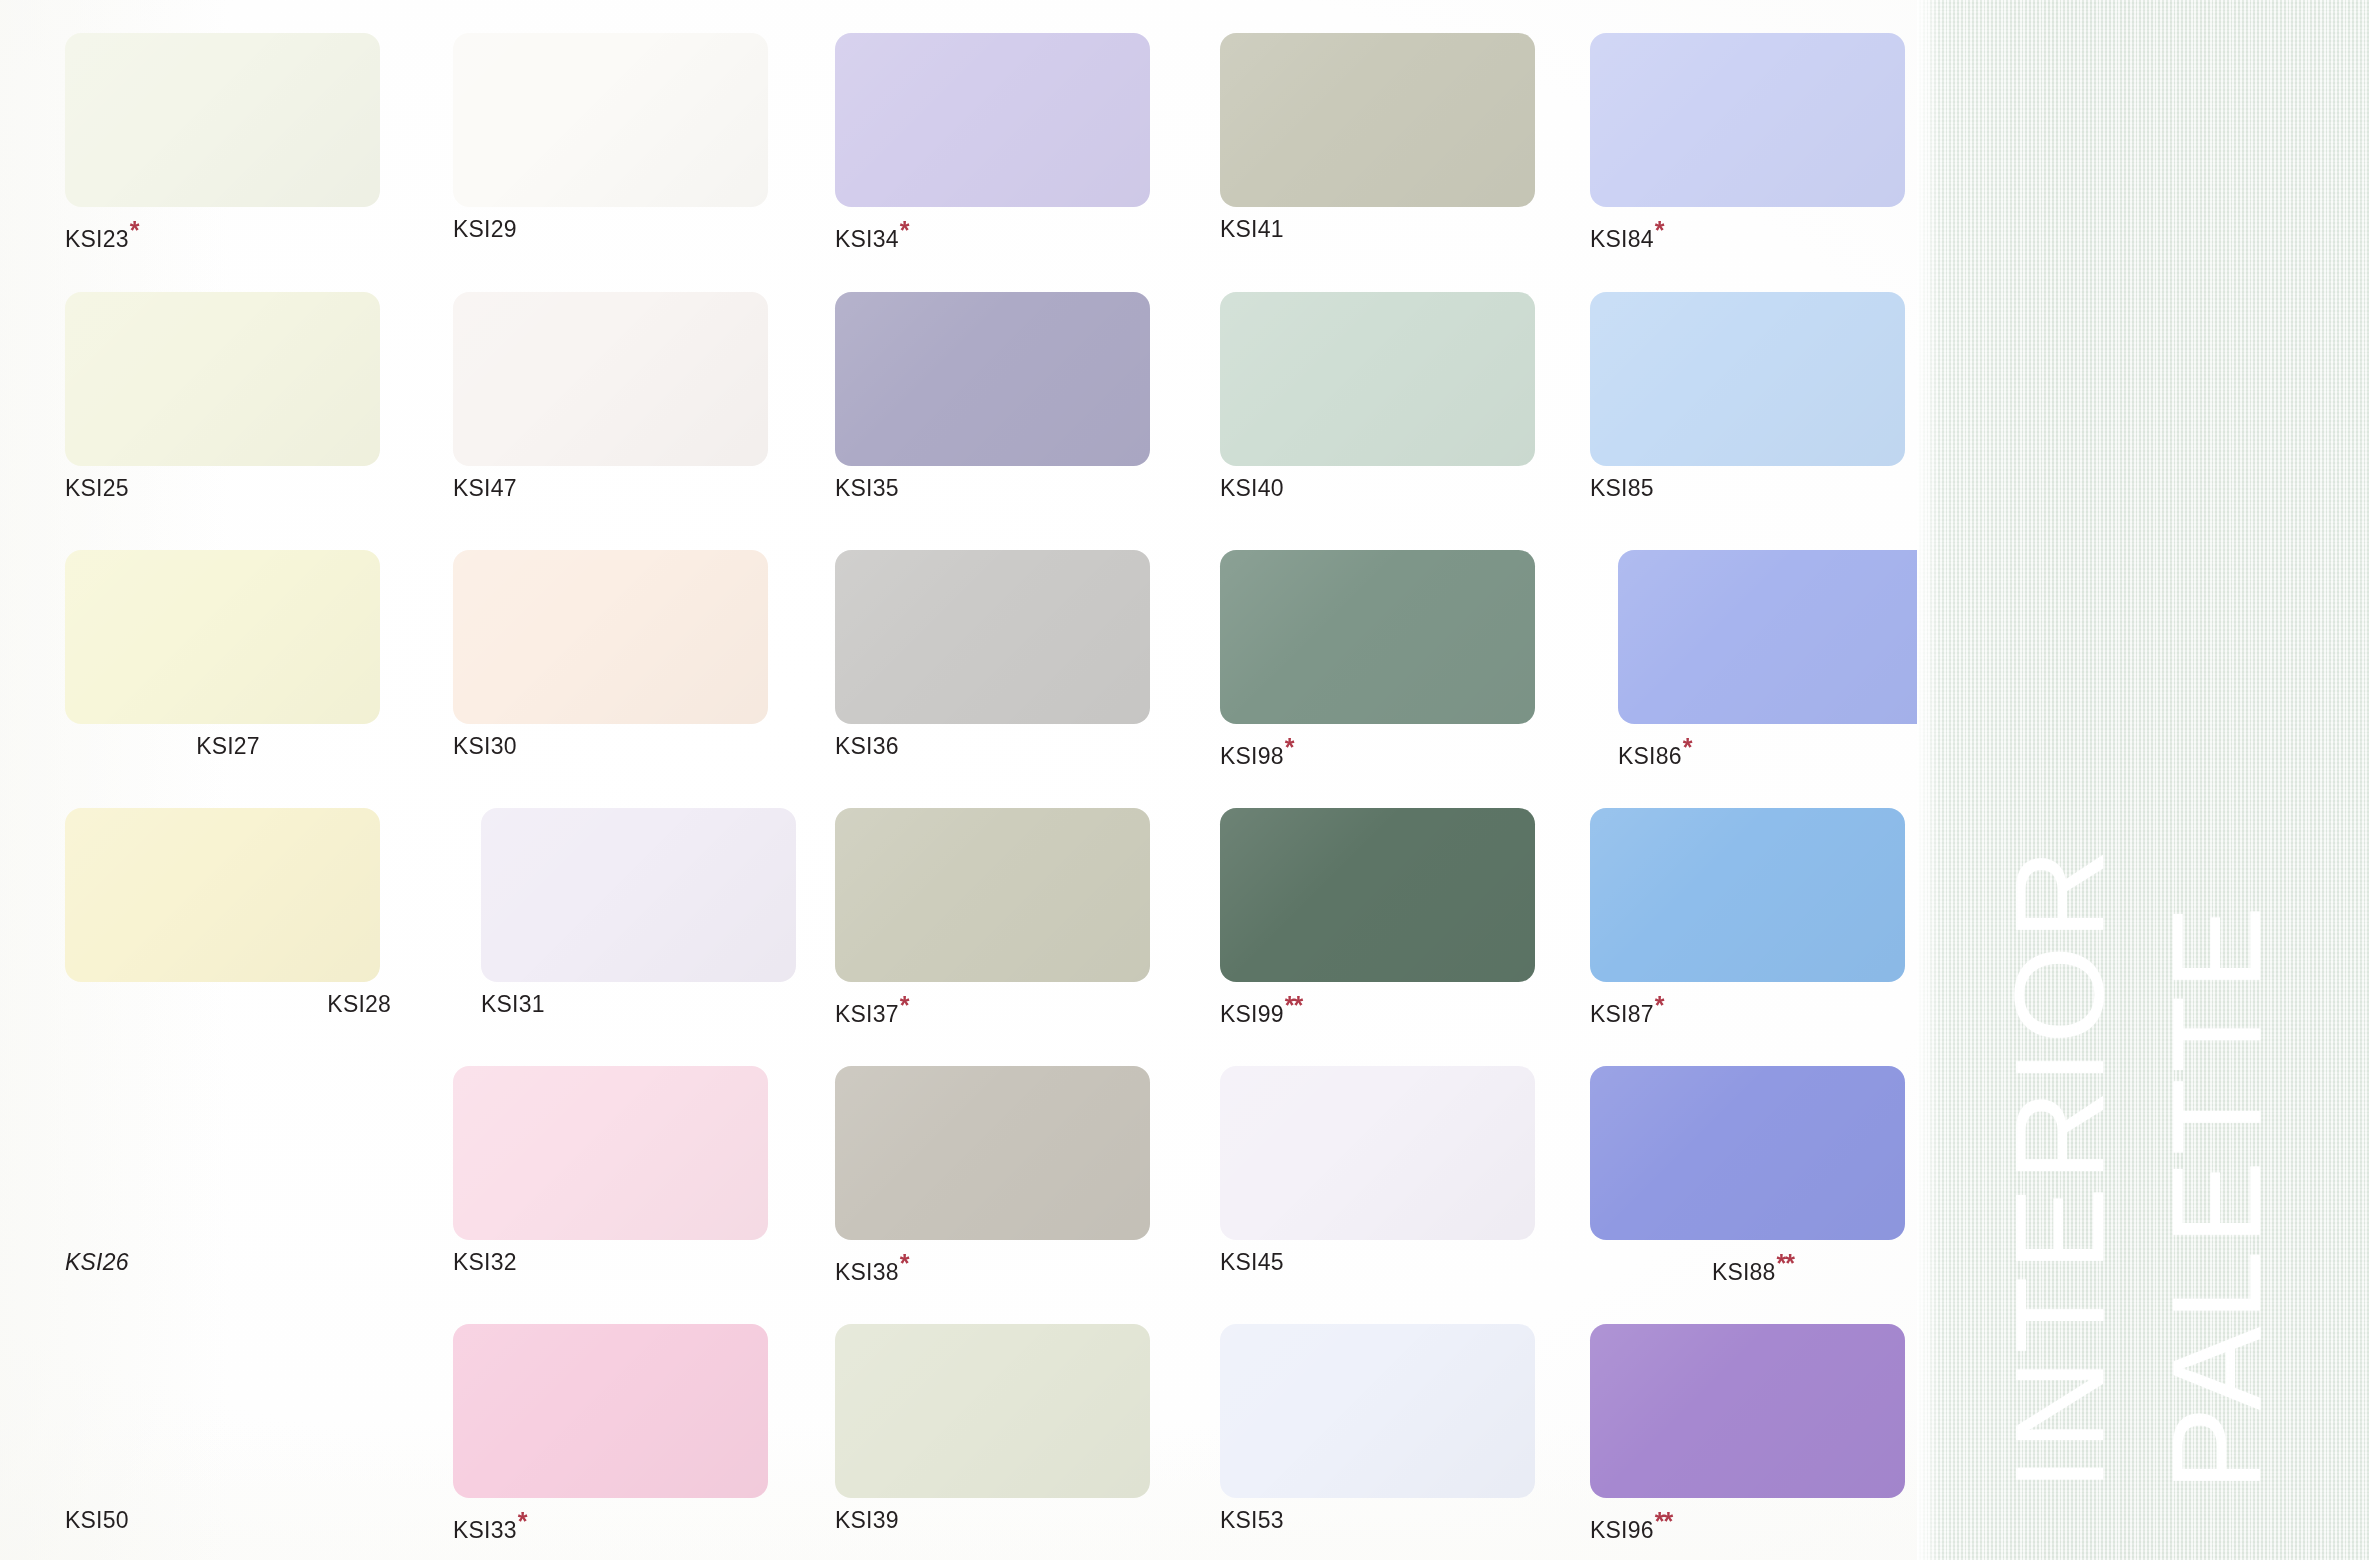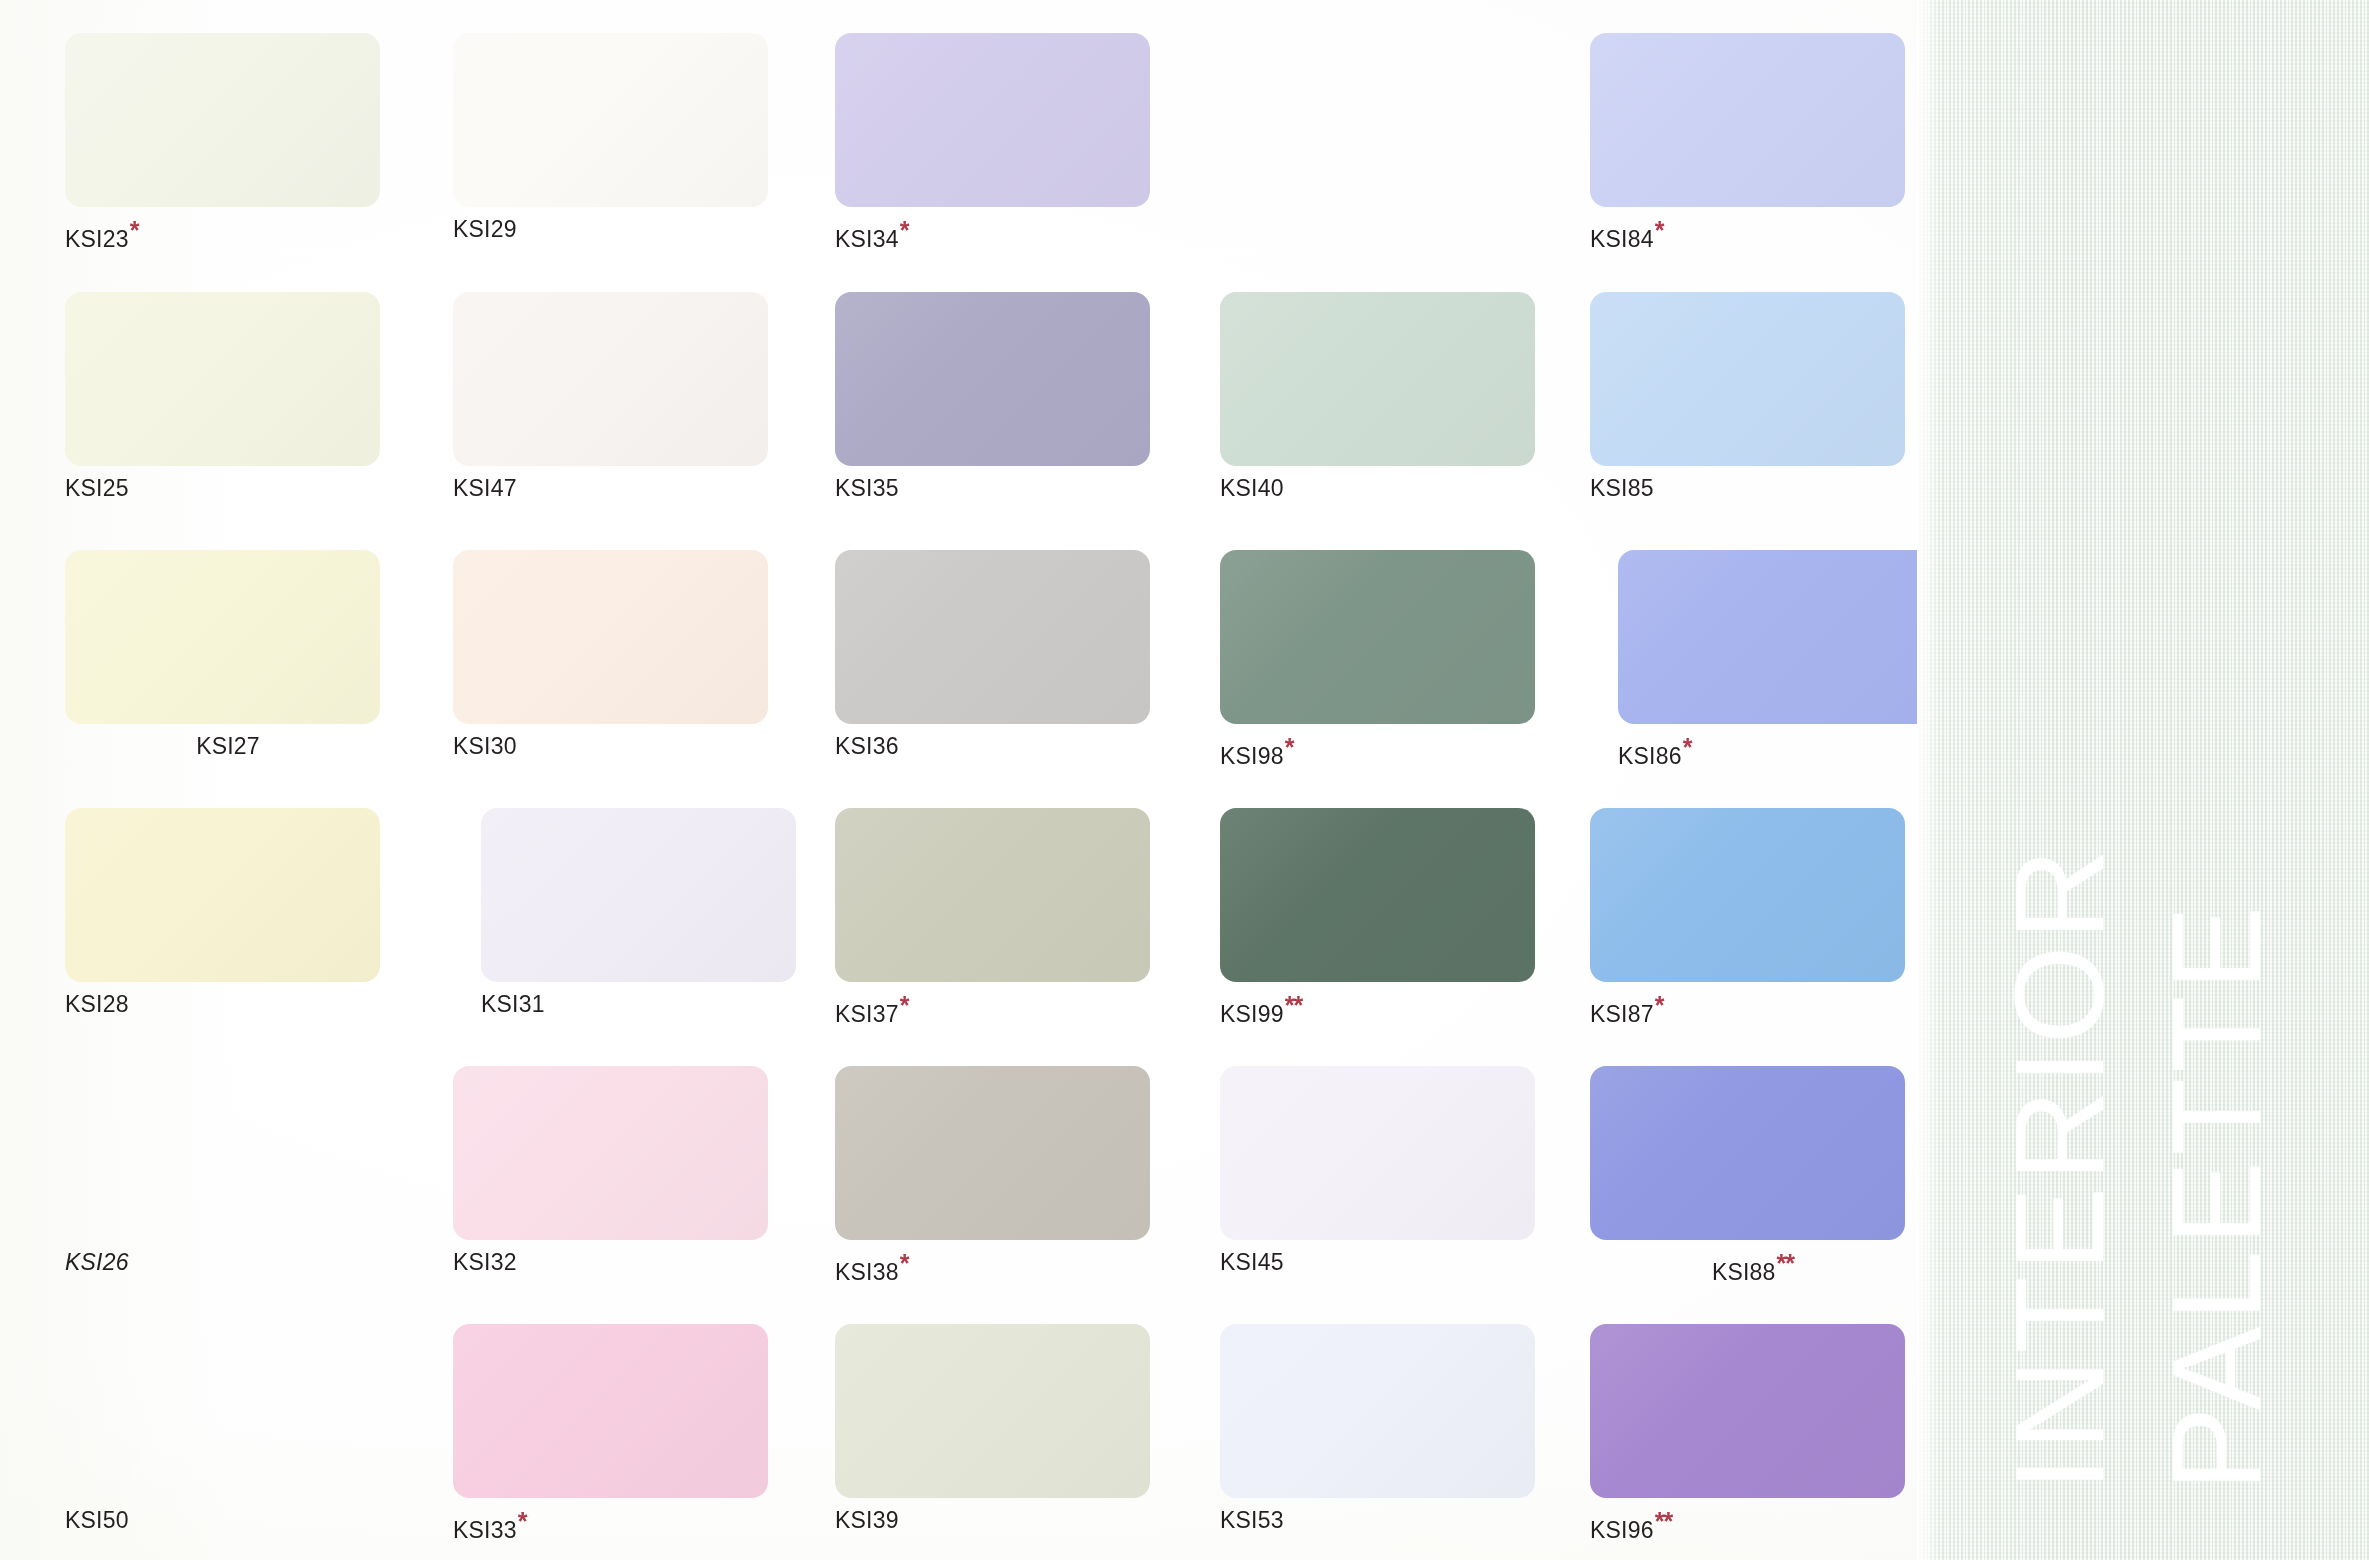--- a/index.html
+++ b/index.html
@@ -147,20 +147,24 @@
         <div class="label"><span>KSI23</span><span class="stars" style="color: rgb(176, 58, 74);">*</span></div>
       </div>
       <div class="cell" style="left: 453px; top: 33px;">
         <div class="swatch" style="background: rgb(251, 250, 247);"></div>
         <div class="label"><span>KSI29</span></div>
       </div>
       <div class="cell" style="left: 835px; top: 33px;">
         <div class="swatch" style="background: rgb(211, 205, 236);"></div>
         <div class="label"><span>KSI34</span><span class="stars" style="color: rgb(176, 58, 74);">*</span></div>
       </div>
+      <div class="cell" style="left: 1220px; top: 33px;">
+        <div class="swatch" style="background: rgb(201, 201, 185);"></div>
+        <div class="label"><span>KSI41</span></div>
+      </div>
       <div class="cell" style="left: 1590px; top: 33px;">
         <div class="swatch" style="background: rgb(204, 210, 244);"></div>
         <div class="label"><span>KSI84</span><span class="stars" style="color: rgb(176, 58, 74);">*</span></div>
       </div>
       <div class="cell" style="left: 1971px; top: 33px;">
         <div class="swatch" style="background: rgb(190, 126, 155);"></div>
         <div class="label"><span>KSI95</span><span class="stars" style="color: rgb(176, 58, 74);">***</span></div>
       </div>
       <div class="cell" style="left: 65px; top: 292px;">
         <div class="swatch" style="background: rgb(244, 245, 226);"></div>
@@ -199,21 +203,21 @@
         <div class="label"><span>KSI36</span></div>
       </div>
       <div class="cell" style="left: 1220px; top: 550px;">
         <div class="swatch" style="background: rgb(126, 150, 137);"></div>
         <div class="label"><span>KSI98</span><span class="stars" style="color: rgb(176, 58, 74);">*</span></div>
       </div>
       <div class="cell" style="left: 1590px; top: 550px; padding-left: 28px;">
         <div class="swatch" style="background: rgb(167, 180, 238);"></div>
         <div class="label"><span>KSI86</span><span class="stars" style="color: rgb(176, 58, 74);">*</span></div>
       </div>
-      <div class="cell" style="left: 65px; top: 808px;">
+      <div class="cell" style="left: 65px; top: 808px; text-align: right;">
         <div class="swatch" style="background: rgb(248, 243, 210);"></div>
         <div class="label"><span>KSI28</span></div>
       </div>
       <div class="cell" style="left: 453px; top: 808px; padding-left: 28px;">
         <div class="swatch" style="background: rgb(241, 237, 246);"></div>
         <div class="label"><span>KSI31</span></div>
       </div>
       <div class="cell" style="left: 835px; top: 808px;">
         <div class="swatch" style="background: rgb(205, 205, 188);"></div>
         <div class="label"><span>KSI37</span><span class="stars" style="color: rgb(176, 58, 74);">*</span></div>

